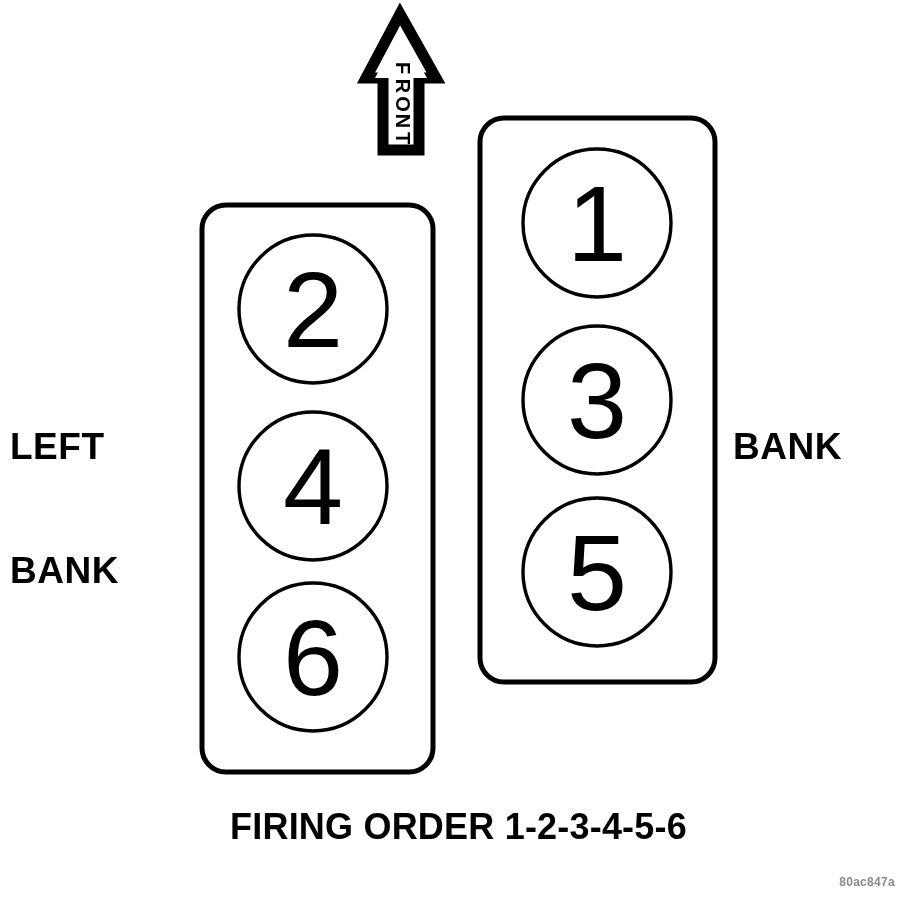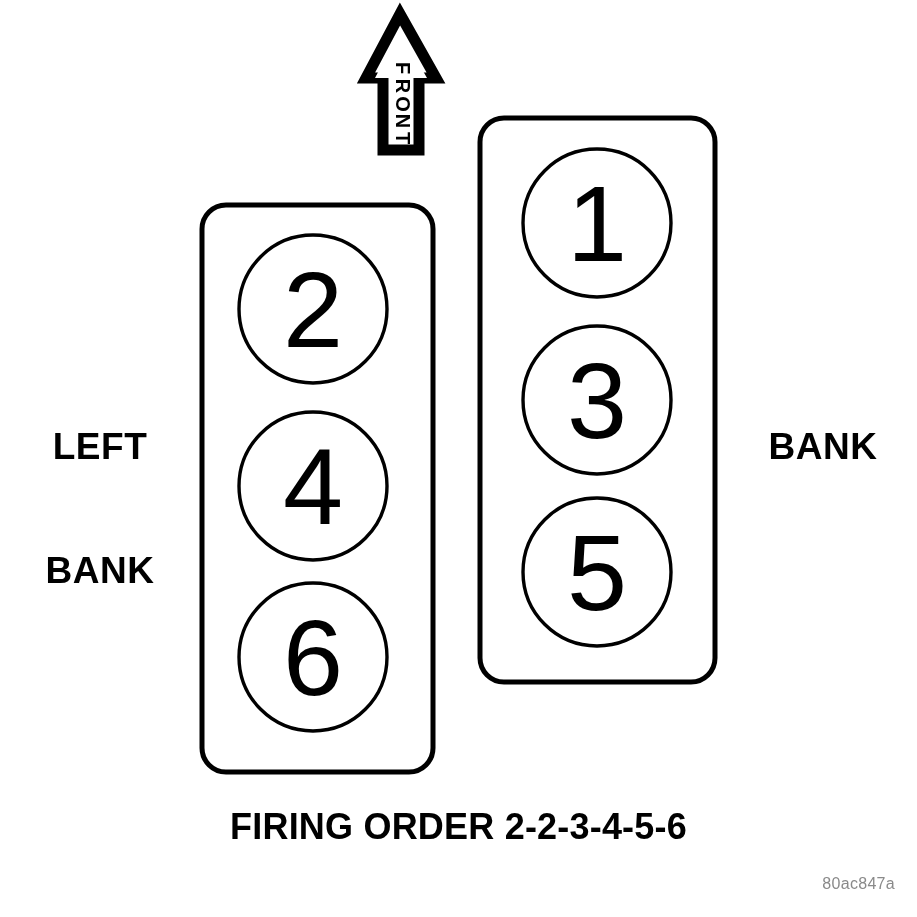--- a/index.html
+++ b/index.html
@@ -27,21 +27,20 @@
     height: 917px;
     display: block;
   }
   .bank-label {
     position: absolute;
     font-weight: bold;
     font-size: 37px;
     line-height: 1.12;
     color: #000000;
     letter-spacing: 0.5px;
-    text-align: center;
     white-space: pre;
   }
   #left-bank-label {
     left: 10px;
     top: 343px;
     width: 180px;
   }
   #right-bank-label {
     left: 733px;
     top: 343px;
@@ -56,22 +55,22 @@
     font-weight: bold;
     font-size: 36px;
     letter-spacing: 0.2px;
     color: #000000;
     white-space: pre;
   }
   #image-id-code {
     position: absolute;
     right: 22px;
     top: 875px;
-    font-size: 16px;
-    font-weight: normal;
+    font-size: 12px;
+    font-weight: bold;
     color: #8a8a8a;
     letter-spacing: 0.3px;
   }
   .cyl-num {
     font-family: "Liberation Sans", sans-serif;
     font-size: 108px;
     font-weight: normal;
     fill: #000000;
   }
   .front-letter {
@@ -158,17 +157,17 @@
 
   <div class="bank-label" id="left-bank-label">
     <div>LEFT</div>
     <div>BANK</div>
   </div>
 
   <div class="bank-label" id="right-bank-label">
     <div>BANK</div>
   </div>
 
-  <div id="firing-order-caption">FIRING ORDER 2-2-3-4-5-6</div>
+  <div id="firing-order-caption">FIRING ORDER 1-2-3-4-5-6</div>
 
   <div id="image-id-code">80ac847a</div>
 
 </div>
 
 </body></html>

